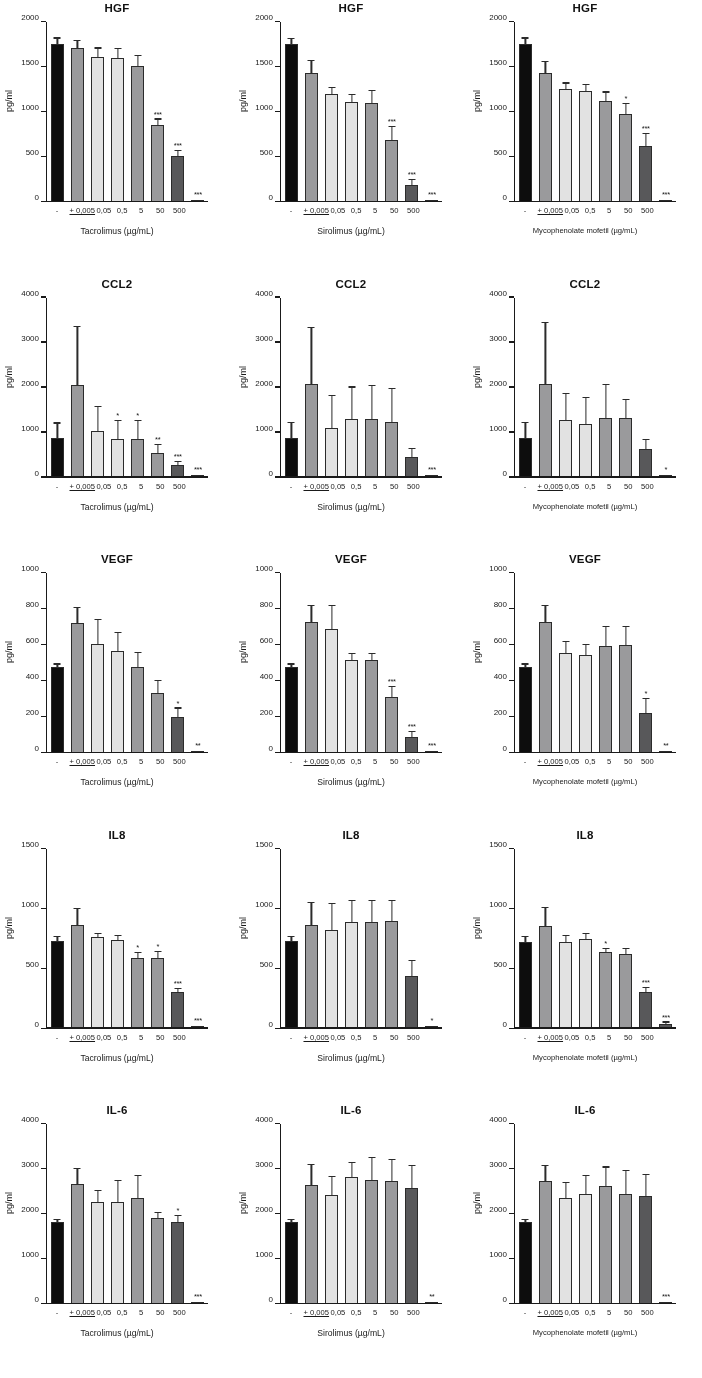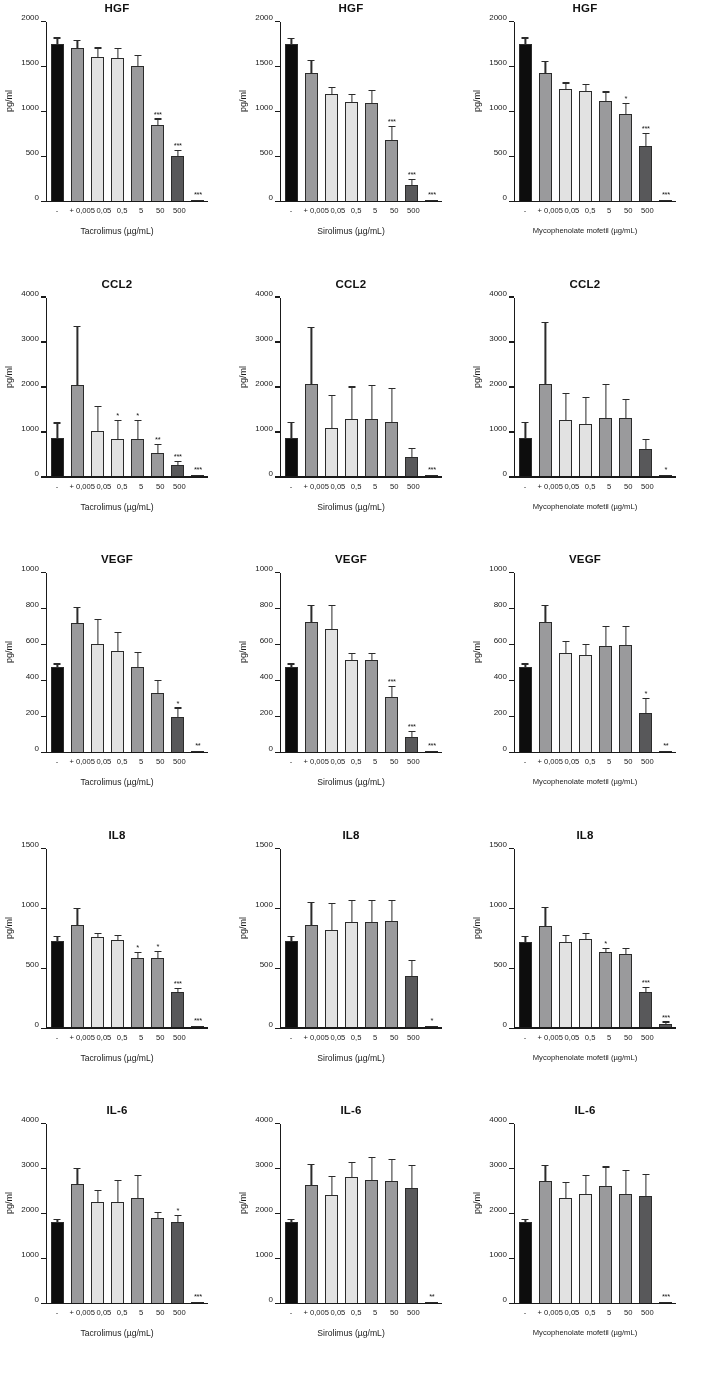--- a/index.html
+++ b/index.html
@@ -130,21 +130,21 @@
     display:flex;
     justify-content:space-around;
   }
   .xlab {
     width:13px;
     text-align:center;
     font-size:7.6px;
     color:#1a1a1a;
     white-space:nowrap;
   }
-  .xlab.wide { width:21px; }
+  .xlab.wide { width:21px;text-decoration:underline; }
   .xaxistitle {
     position:absolute;
     left:0; width:100%;
     top:226px;
     text-align:center;
     font-size:8.6px;
     color:#1a1a1a;
   }
   .xaxistitle.small { font-size:7.6px; }
 </style>

